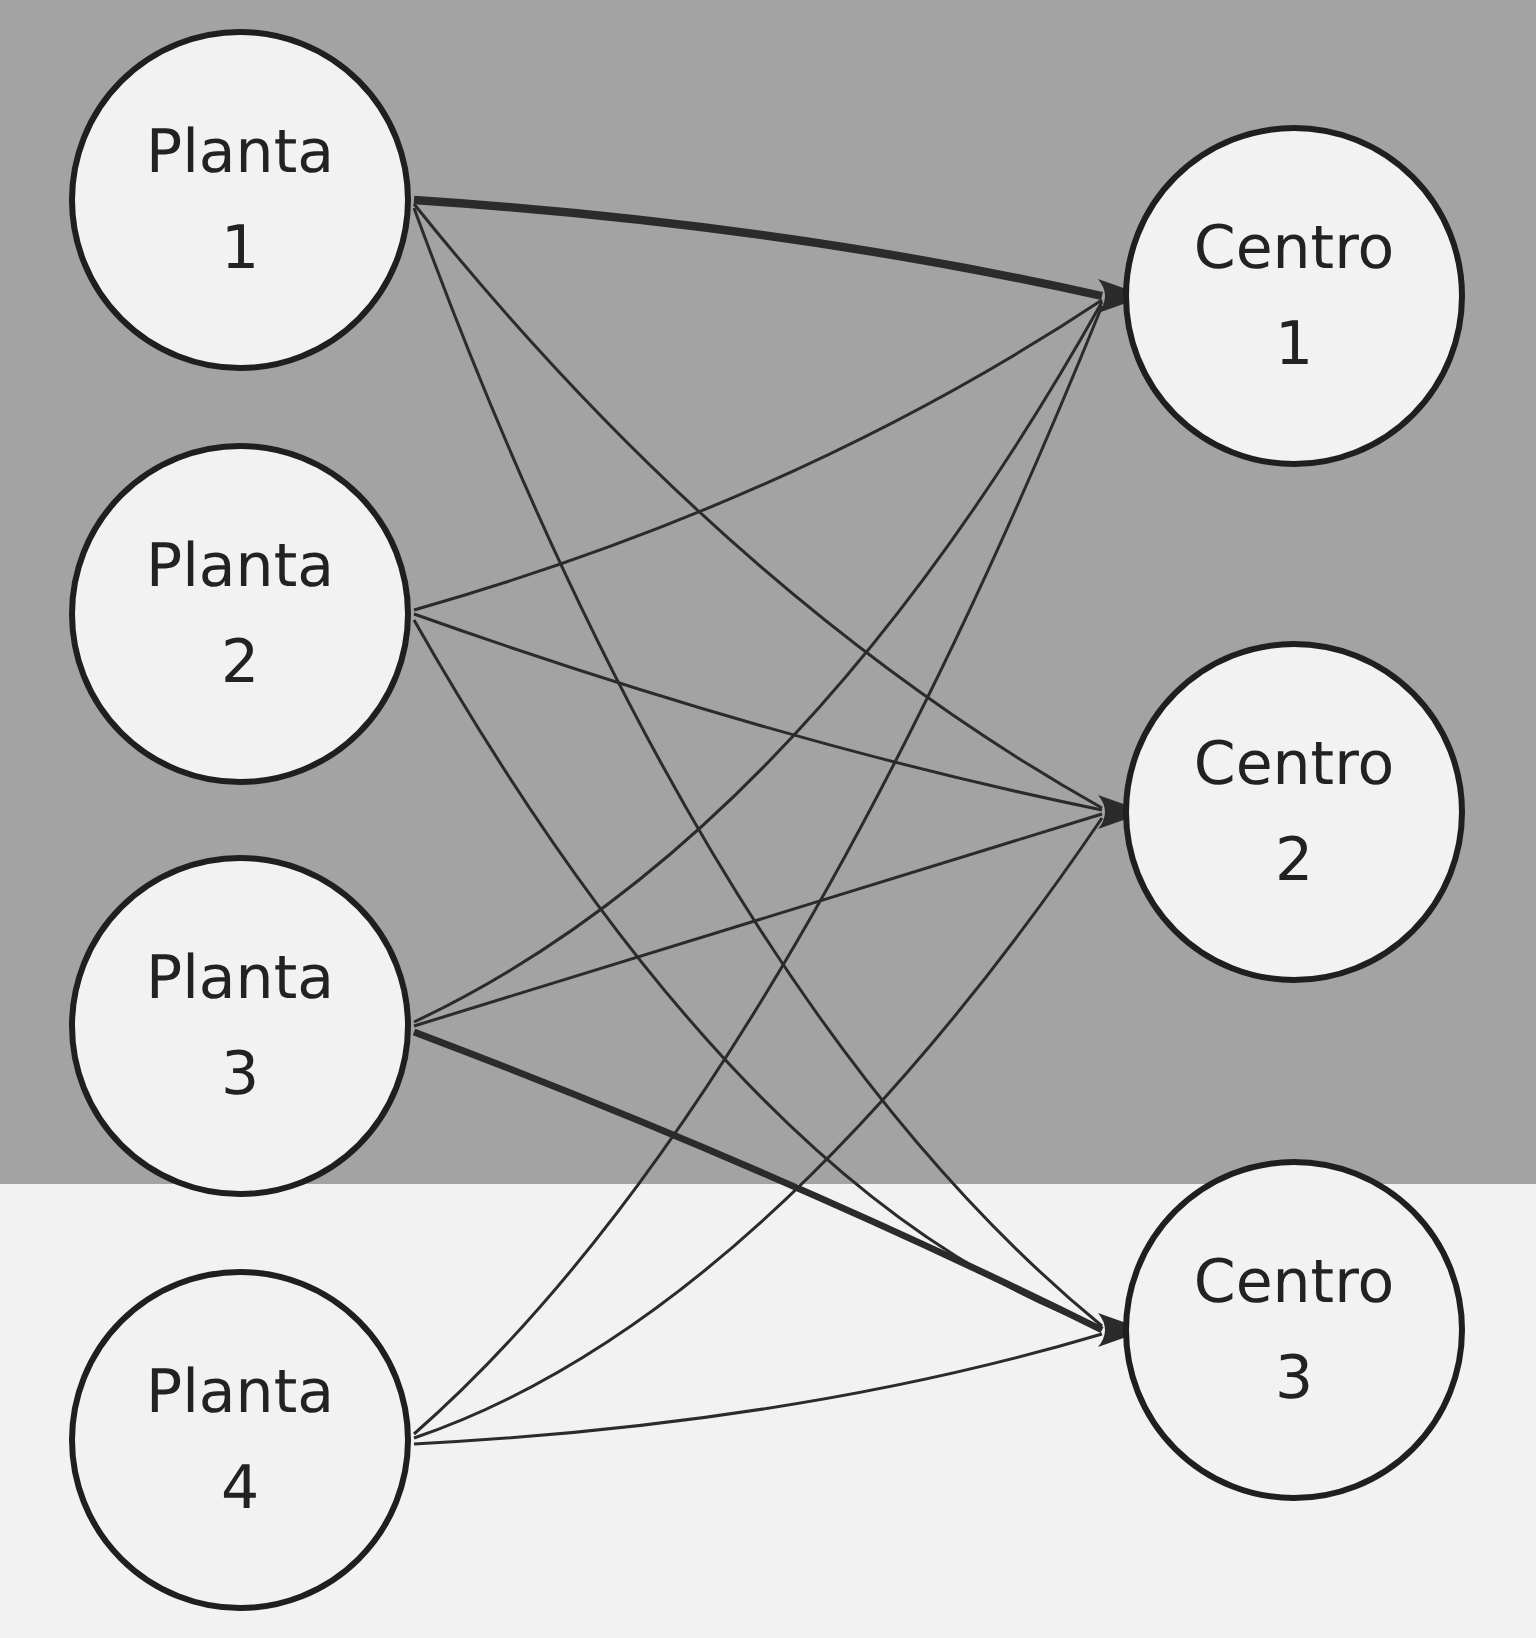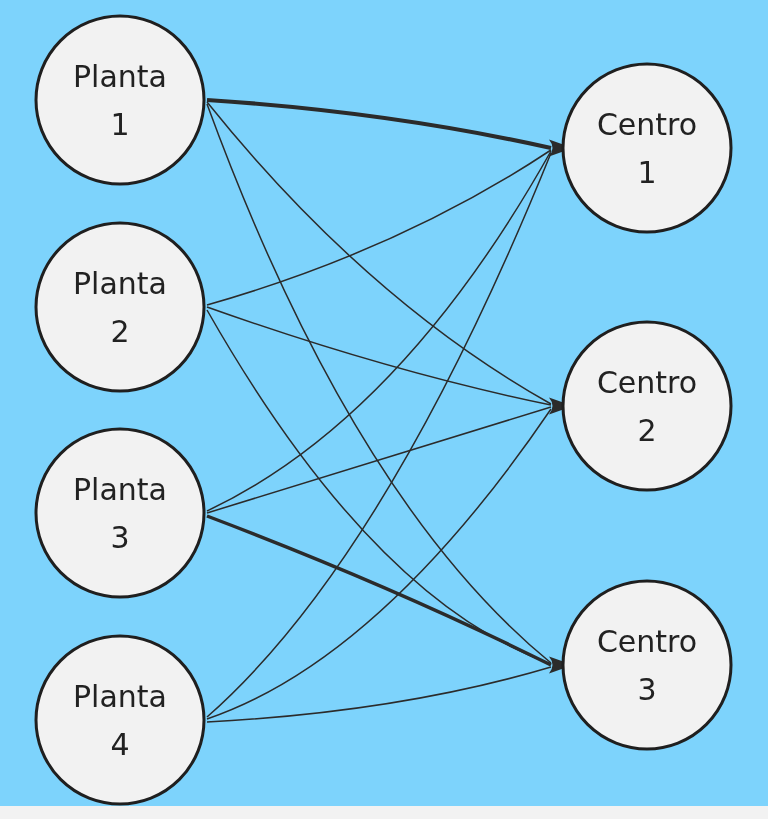--- a/index.html
+++ b/index.html
@@ -10,22 +10,22 @@
   body {
     width: 768px;
     height: 819px;
     background: #f2f2f2;
     font-family: "DejaVu Sans", sans-serif;
     overflow: hidden;
   }
   #diagram-root {
     position: relative;
     width: 768px;
-    height: 806px;
-    background: #7dd3fc;
+    height: 592px;
+    background: #a3a3a3;
   }
   svg#graph-svg {
     display: block;
     width: 768px;
     height: 819px;
   }
   .node-circle {
     fill: #f2f2f2;
     stroke: #1f1f1f;
     stroke-width: 3;

